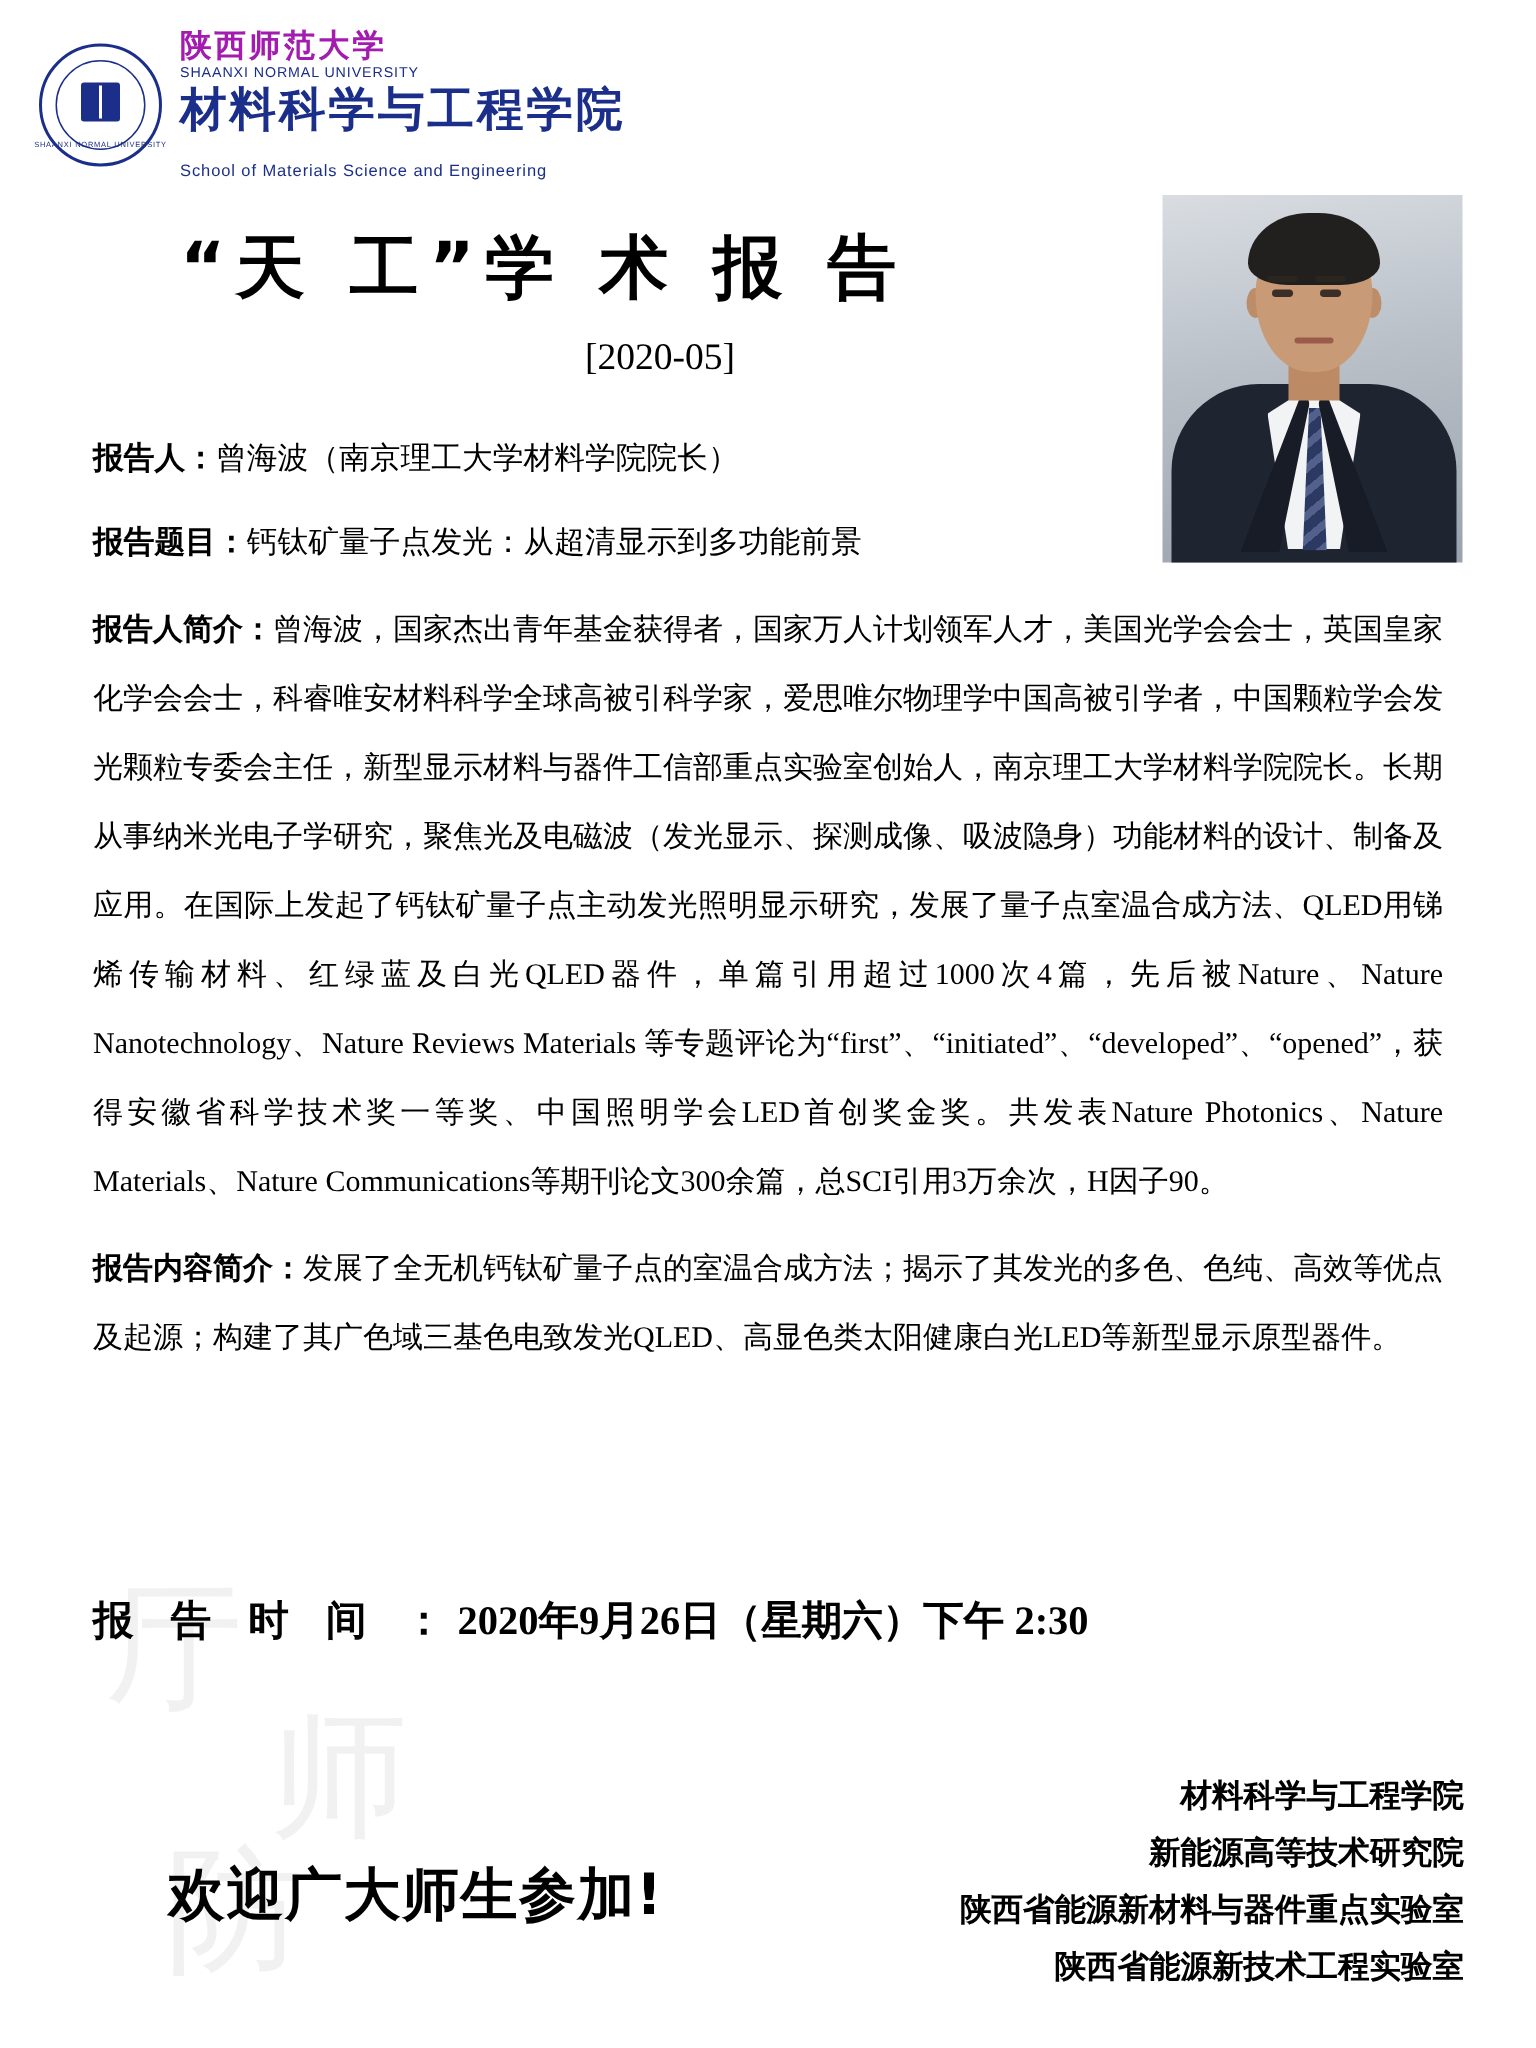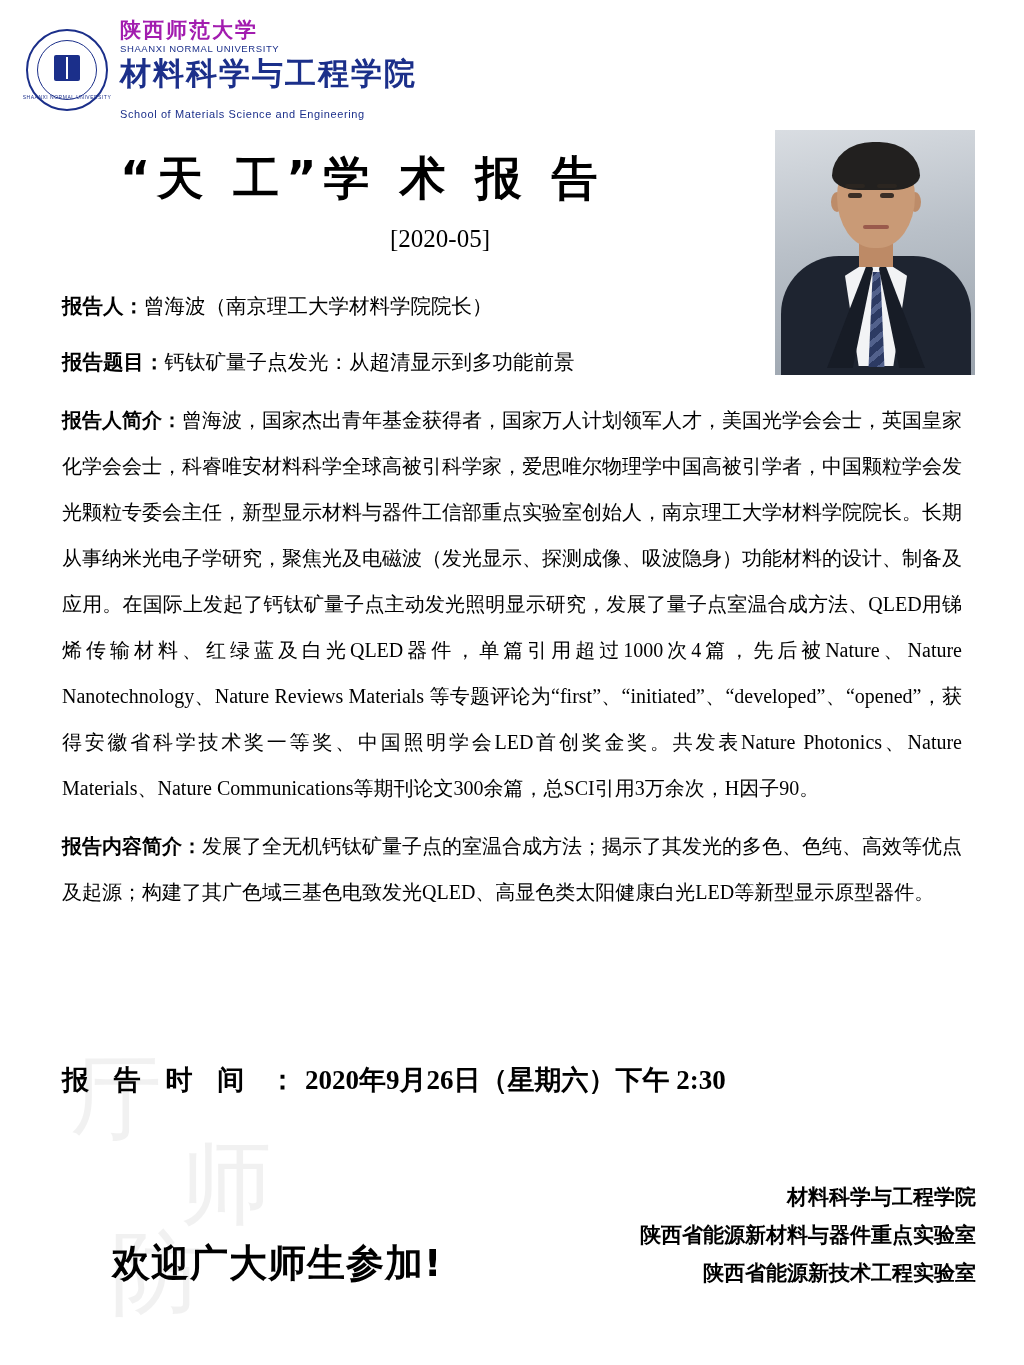--- a/index.html
+++ b/index.html
@@ -396,15 +396,16 @@
 <div class="event">
   <div class="event-line">
     <span class="sp">报 告 时 间 ：</span><span>2020年9月26日（星期六）下午 2:30</span>
   </div>
 </div>
 
 <div class="welcome">欢迎广大师生参加!</div>
 
 <div class="org">
   <div>材料科学与工程学院</div>
+  <div>新能源高等技术研究院</div>
   <div>陕西省能源新材料与器件重点实验室</div>
   <div>陕西省能源新技术工程实验室</div>
 </div>
 
 </body></html>

